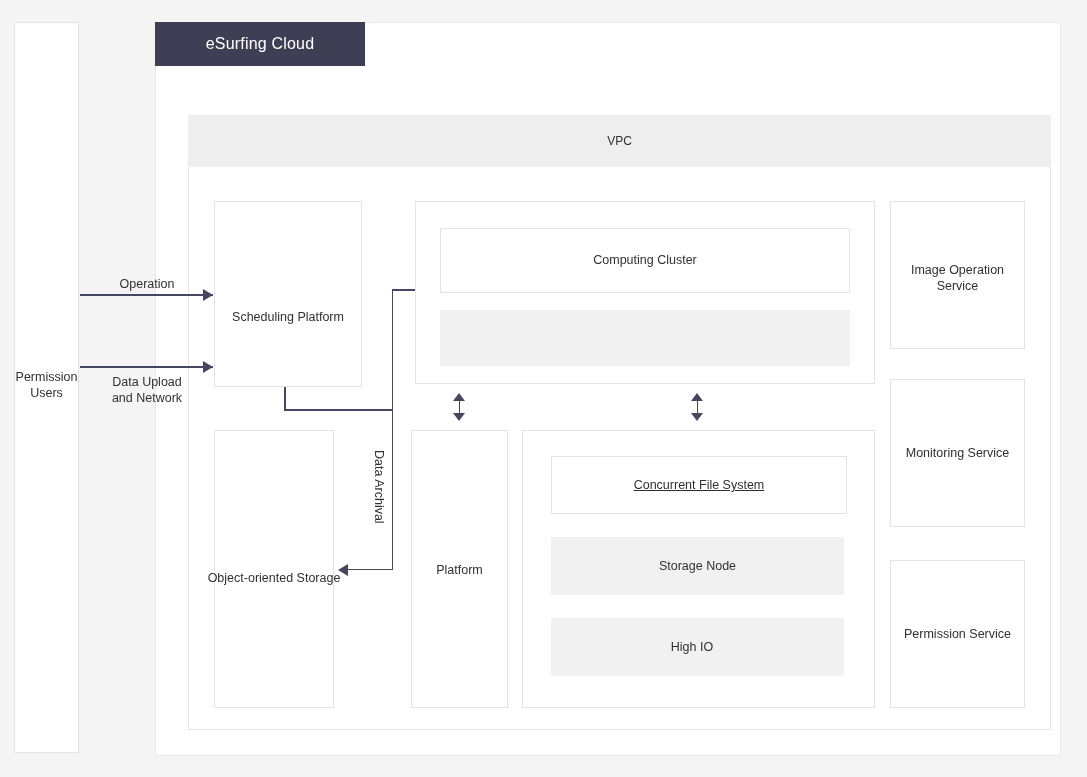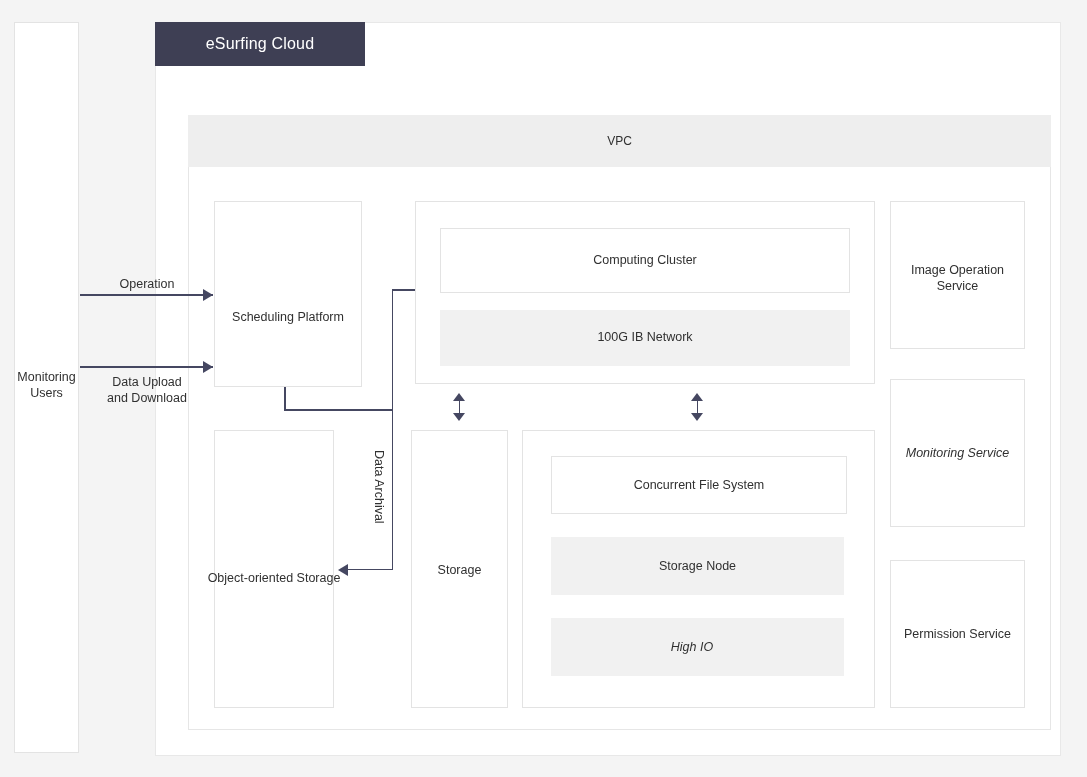--- a/index.html
+++ b/index.html
@@ -156,21 +156,21 @@
   }
 </style>
 </head>
 <body>
 
 <div id="canvas">
 
   <div class="box" style="left:14px; top:22px; width:65px; height:731px;"></div>
   <div class="centered-label wrap-label" style="left:14px; top:365px; width:65px; height:40px;">
     <span style="display:block;">
-      <span>Monitoring</span><br>
+      <span>Permission</span><br>
       <span>Users</span>
     </span>
   </div>
 
   <div id="cloud-panel"></div>
   <div id="cloud-header">
     <span id="cloud-header-title">eSurfing Cloud</span>
   </div>
 
   <div id="vpc-box"></div>
@@ -179,71 +179,70 @@
   </div>
 
   <div class="ln" style="left:80px; top:294px; width:133px; height:1.5px;"></div>
   <div class="arrow-right" style="left:203px; top:289px;"></div>
   <div class="label" style="left:80px; top:276px; width:134px;">Operation</div>
 
   <div class="ln" style="left:80px; top:366px; width:133px; height:1.5px;"></div>
   <div class="arrow-right" style="left:203px; top:361px;"></div>
   <div class="label wrap-label" style="left:80px; top:374px; width:134px;">
     <span>Data Upload</span><br>
-    <span>and Download</span>
+    <span>and Network</span>
   </div>
 
   <div class="box" style="left:214px; top:201px; width:148px; height:186px;"></div>
   <div class="centered-label" style="left:214px; top:286px; width:148px; height:16px;margin-top:23px;">Scheduling Platform</div>
 
   <div class="box" style="left:214px; top:430px; width:120px; height:278px;"></div>
   <div class="centered-label" style="left:206px; top:562px; width:136px; height:16px;margin-top:8px;">Object-oriented Storage</div>
 
   <div class="box" style="left:411px; top:430px; width:97px; height:278px;"></div>
-  <div class="centered-label" style="left:411px; top:562px; width:97px; height:16px;">Storage</div>
+  <div class="centered-label" style="left:411px; top:562px; width:97px; height:16px;">Platform</div>
 
   <div class="ln" style="left:284px; top:387px; width:1.5px; height:24px;"></div>
   <div class="ln" style="left:284px; top:409px; width:109px; height:1.5px;"></div>
   <div class="ln" style="left:391.5px; top:289px; width:1.5px; height:122px;"></div>
   <div class="ln" style="left:391.5px; top:289px; width:25px; height:1.5px;"></div>
 
   <div class="ln" style="left:391.5px; top:409px; width:1.5px; height:161px;"></div>
   <div class="ln" style="left:348px; top:568.5px; width:45px; height:1.5px;"></div>
   <div class="arrow-left" style="left:338px; top:563.5px;"></div>
   <div class="vert-text" style="left:386px; top:450px;">Data Archival</div>
 
   <div class="box" style="left:415px; top:201px; width:460px; height:183px;"></div>
   <div class="box" style="left:440px; top:228px; width:410px; height:65px;"></div>
   <div class="centered-label" style="left:440px; top:252px; width:410px; height:16px;">Computing Cluster</div>
   <div class="fillbox" style="left:440px; top:310px; width:410px; height:56px;"></div>
-  <div class="centered-label" style="left:440px; top:329px; width:410px; height:16px;">100G IB Network</div>
 
   <div class="arrow-up" style="left:453px; top:393px;"></div>
   <div class="ln" style="left:458.5px; top:398px; width:1.8px; height:17px;"></div>
   <div class="arrow-down" style="left:453px; top:413px;"></div>
 
   <div class="arrow-up" style="left:691px; top:393px;"></div>
   <div class="ln" style="left:696.5px; top:398px; width:1.8px; height:17px;"></div>
   <div class="arrow-down" style="left:691px; top:413px;"></div>
 
   <div class="box" style="left:522px; top:430px; width:353px; height:278px;"></div>
   <div class="box" style="left:551px; top:456px; width:296px; height:58px;"></div>
-  <div class="centered-label" style="left:551px; top:477px; width:296px; height:16px;">Concurrent File System</div>
+  <div class="centered-label" style="left:551px; top:477px; width:296px; height:16px;text-decoration:underline;">Concurrent File System</div>
   <div class="fillbox" style="left:551px; top:537px; width:293px; height:58px;"></div>
   <div class="centered-label" style="left:551px; top:558px; width:293px; height:16px;">Storage Node</div>
   <div class="fillbox" style="left:551px; top:618px; width:293px; height:58px;"></div>
-  <div class="centered-label" style="left:551px; top:639px; width:282px; height:16px;font-style:italic;">High IO</div>
+  <div class="centered-label" style="left:551px; top:639px; width:282px; height:16px;">High IO</div>
 
   <div class="box" style="left:890px; top:201px; width:135px; height:148px;"></div>
   <div class="centered-label wrap-label" style="left:890px; top:262px; width:135px; height:32px;">
     <span style="display:block;">
       <span>Image Operation</span><br>
       <span>Service</span>
     </span>
   </div>
 
   <div class="box" style="left:890px; top:379px; width:135px; height:148px;"></div>
-  <div class="centered-label" style="left:890px; top:445px; width:135px; height:16px;font-style:italic;">Monitoring Service</div>
+  <div class="centered-label" style="left:890px; top:445px; width:135px; height:16px;">Monitoring Service</div>
 
   <div class="box" style="left:890px; top:560px; width:135px; height:148px;"></div>
   <div class="centered-label" style="left:890px; top:626px; width:135px; height:16px;">Permission Service</div>
 
 </div>
 
 </body></html>

